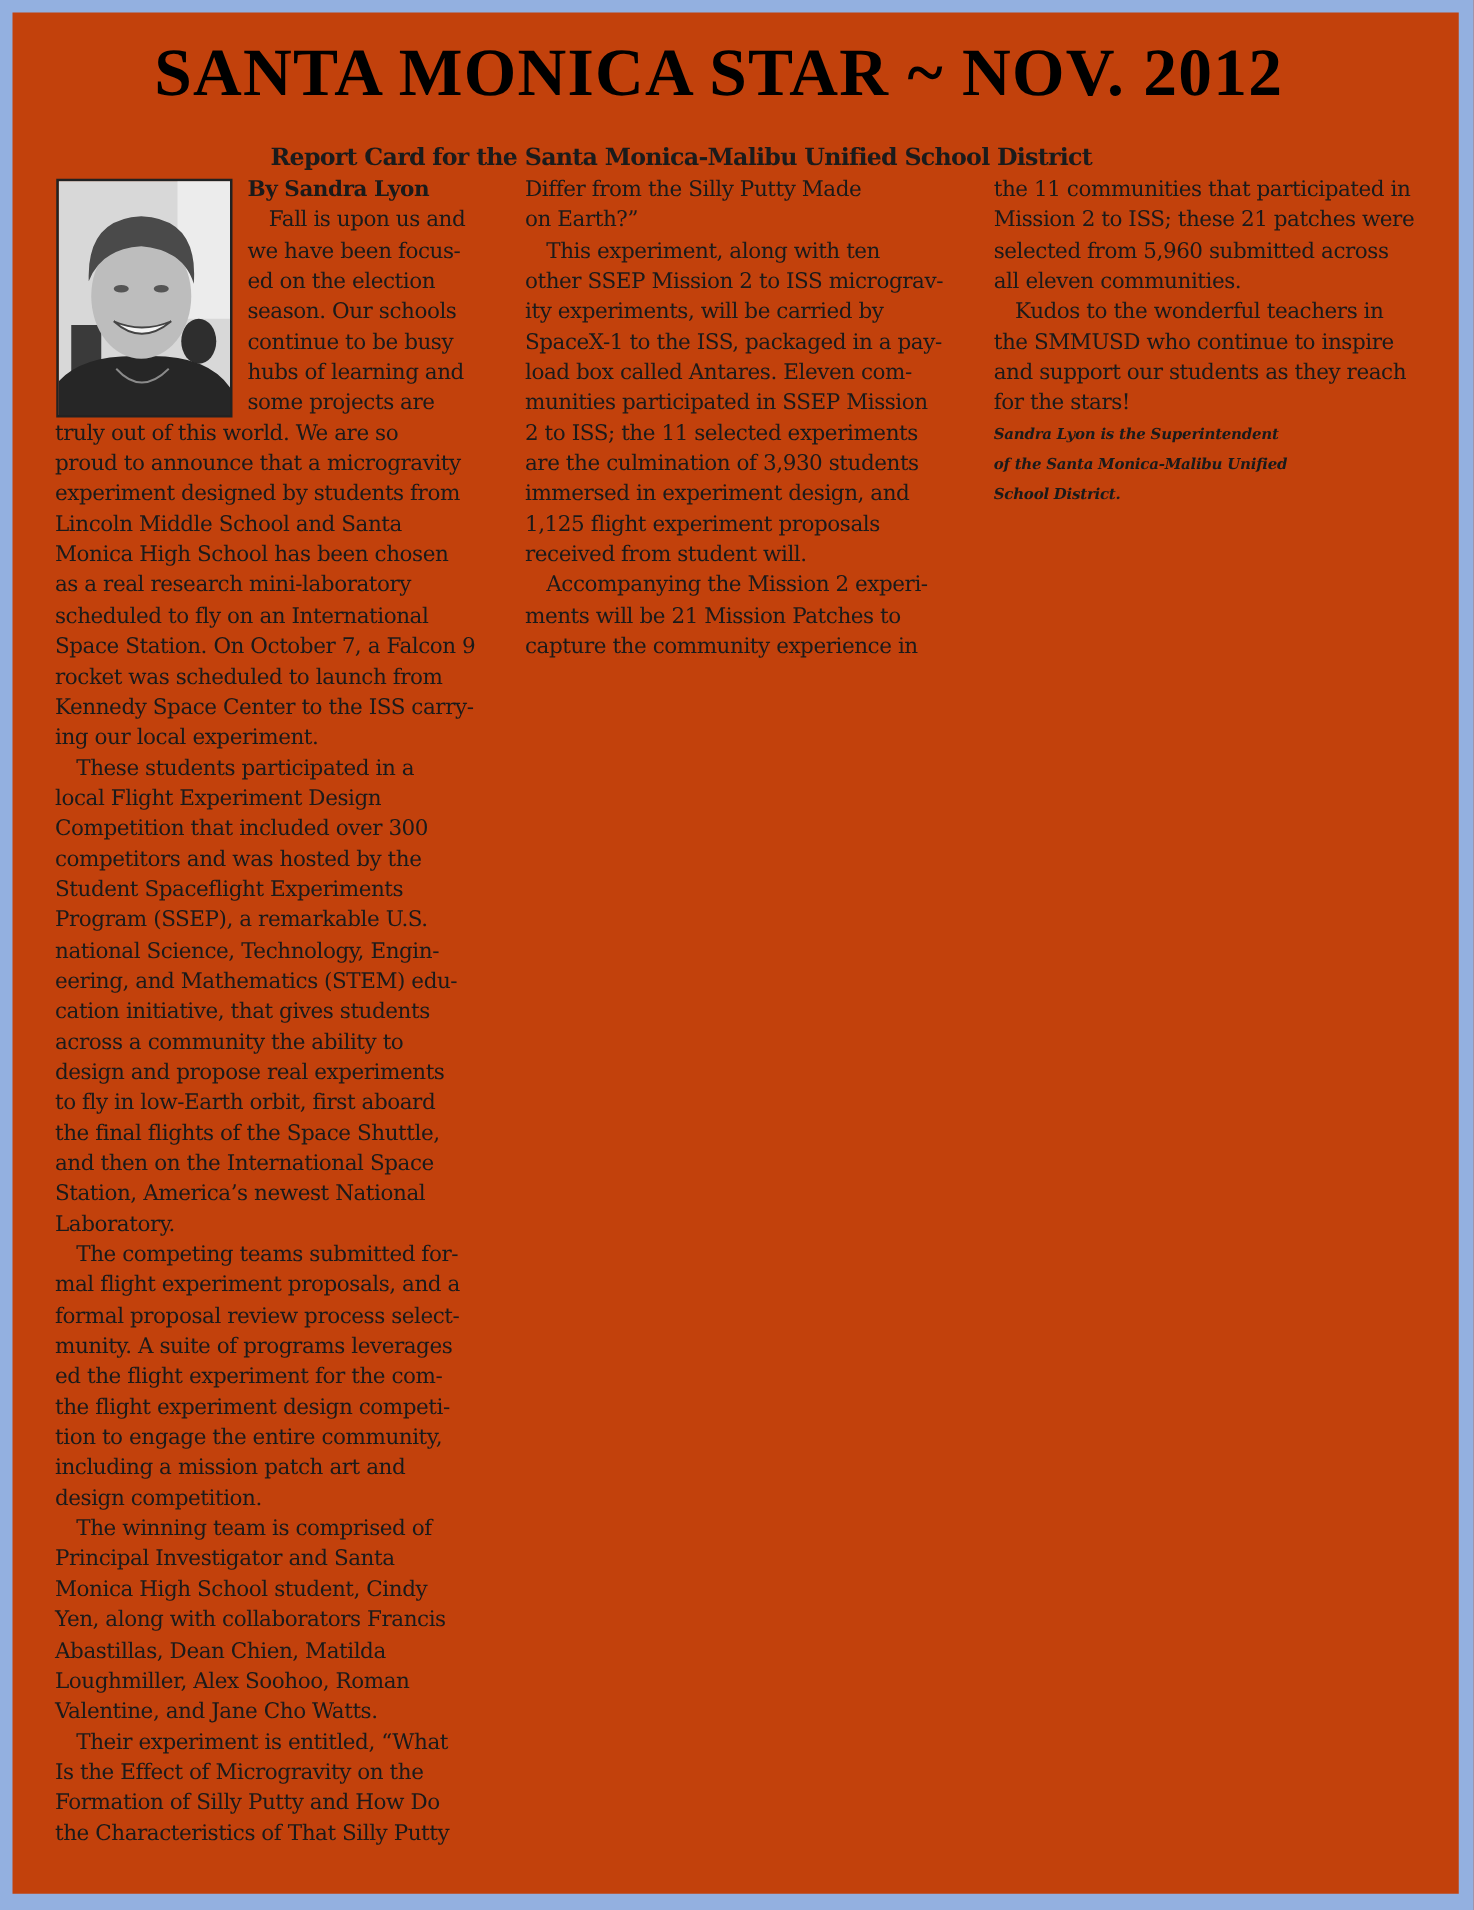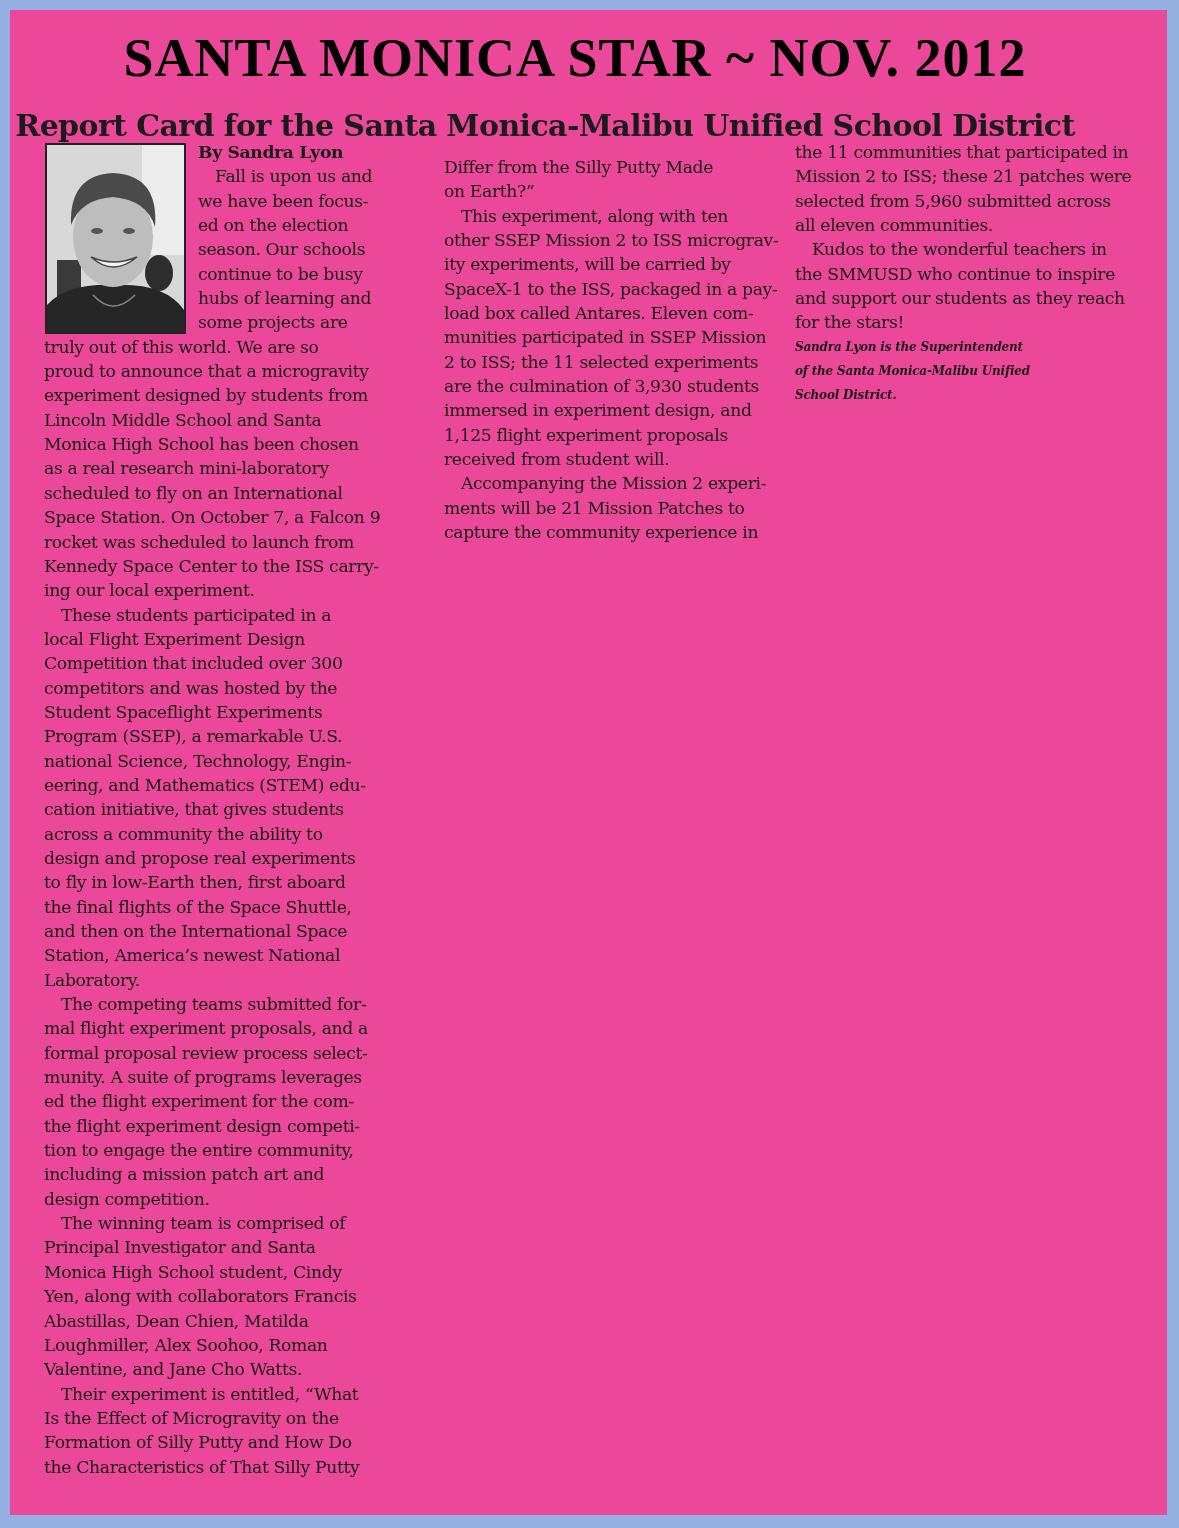--- a/index.html
+++ b/index.html
@@ -6,57 +6,57 @@
   body {
     width: 1179px; height: 1528px;
     background: #93b0e0;
     position: relative;
     overflow: hidden;
   }
   .page {
     position: absolute;
     left: 10px; top: 10px;
     width: 1157px; height: 1505px;
-    background: #ec4899;
+    background: #c2410c;
   }
   .masthead {
     position: absolute;
     left: 0; top: 18px; width: 1130px;
     text-align: center;
     font-family: "Liberation Serif", "DejaVu Serif", serif;
     font-weight: bold;
     font-size: 54px;
     letter-spacing: 1px;
     color: #000;
     line-height: 60px;
   }
   .headline {
     position: absolute;
     left: 0; top: 96px; width: 1070px;
     text-align: center;
     font-family: "DejaVu Serif", "Liberation Serif", serif;
     font-weight: bold;
-    font-size: 30px;
+    font-size: 19px;
     color: #1b1b1b;
     line-height: 40px;
     letter-spacing: -0.6px;
   }
   .col {
     position: absolute;
     font-family: "DejaVu Serif", "Liberation Serif", serif;
     font-size: 17.2px;
     color: #1a1a1a;
     line-height: 24.35px;
     letter-spacing: -0.35px;
     white-space: nowrap;
   }
   .col .line { display: block; height: 24.35px; }
   .col .line.indent { padding-left: 17px; }
   .col1 { left: 34px; top: 130px; }
-  .col2 { left: 434px; top: 130px; margin-top: 15px; }
+  .col2 { left: 410px; top: 130px; }
   .col3 { left: 785px; top: 130px; }
   .col1 .line.narrow { padding-left: 154px; }
   .col1 .line.narrow.indent { padding-left: 171px; }
   .byline { font-weight: bold; }
   .bio { font-weight: bold; font-style: italic; font-size: 12px; letter-spacing: -0.2px; }
   .photo {
     position: absolute;
     left: 35px; top: 133px;
     width: 141px; height: 191px;
     border: 2px solid #222;
@@ -113,21 +113,21 @@
     <span class="line">local Flight Experiment Design</span>
     <span class="line">Competition that included over 300</span>
     <span class="line">competitors and was hosted by  the</span>
     <span class="line">Student Spaceflight Experiments</span>
     <span class="line">Program (SSEP),  a remarkable U.S.</span>
     <span class="line">national Science, Technology, Engin-</span>
     <span class="line">eering, and Mathematics (STEM) edu-</span>
     <span class="line">cation initiative, that gives students</span>
     <span class="line">across a community the ability to</span>
     <span class="line">design and propose real experiments</span>
-    <span class="line">to fly in low-Earth then, first aboard</span>
+    <span class="line">to fly in low-Earth orbit, first aboard</span>
     <span class="line">the final flights of the Space Shuttle,</span>
     <span class="line">and then on the International Space</span>
     <span class="line">Station, America’s newest National</span>
     <span class="line">Laboratory.</span>
     <span class="line indent">The competing teams submitted for-</span>
     <span class="line">mal flight experiment proposals, and a</span>
     <span class="line">formal proposal review process select-</span>
     <span class="line">munity.  A suite of programs leverages</span>
     <span class="line">ed the flight experiment for the com-</span>
     <span class="line">the flight experiment design competi-</span>

